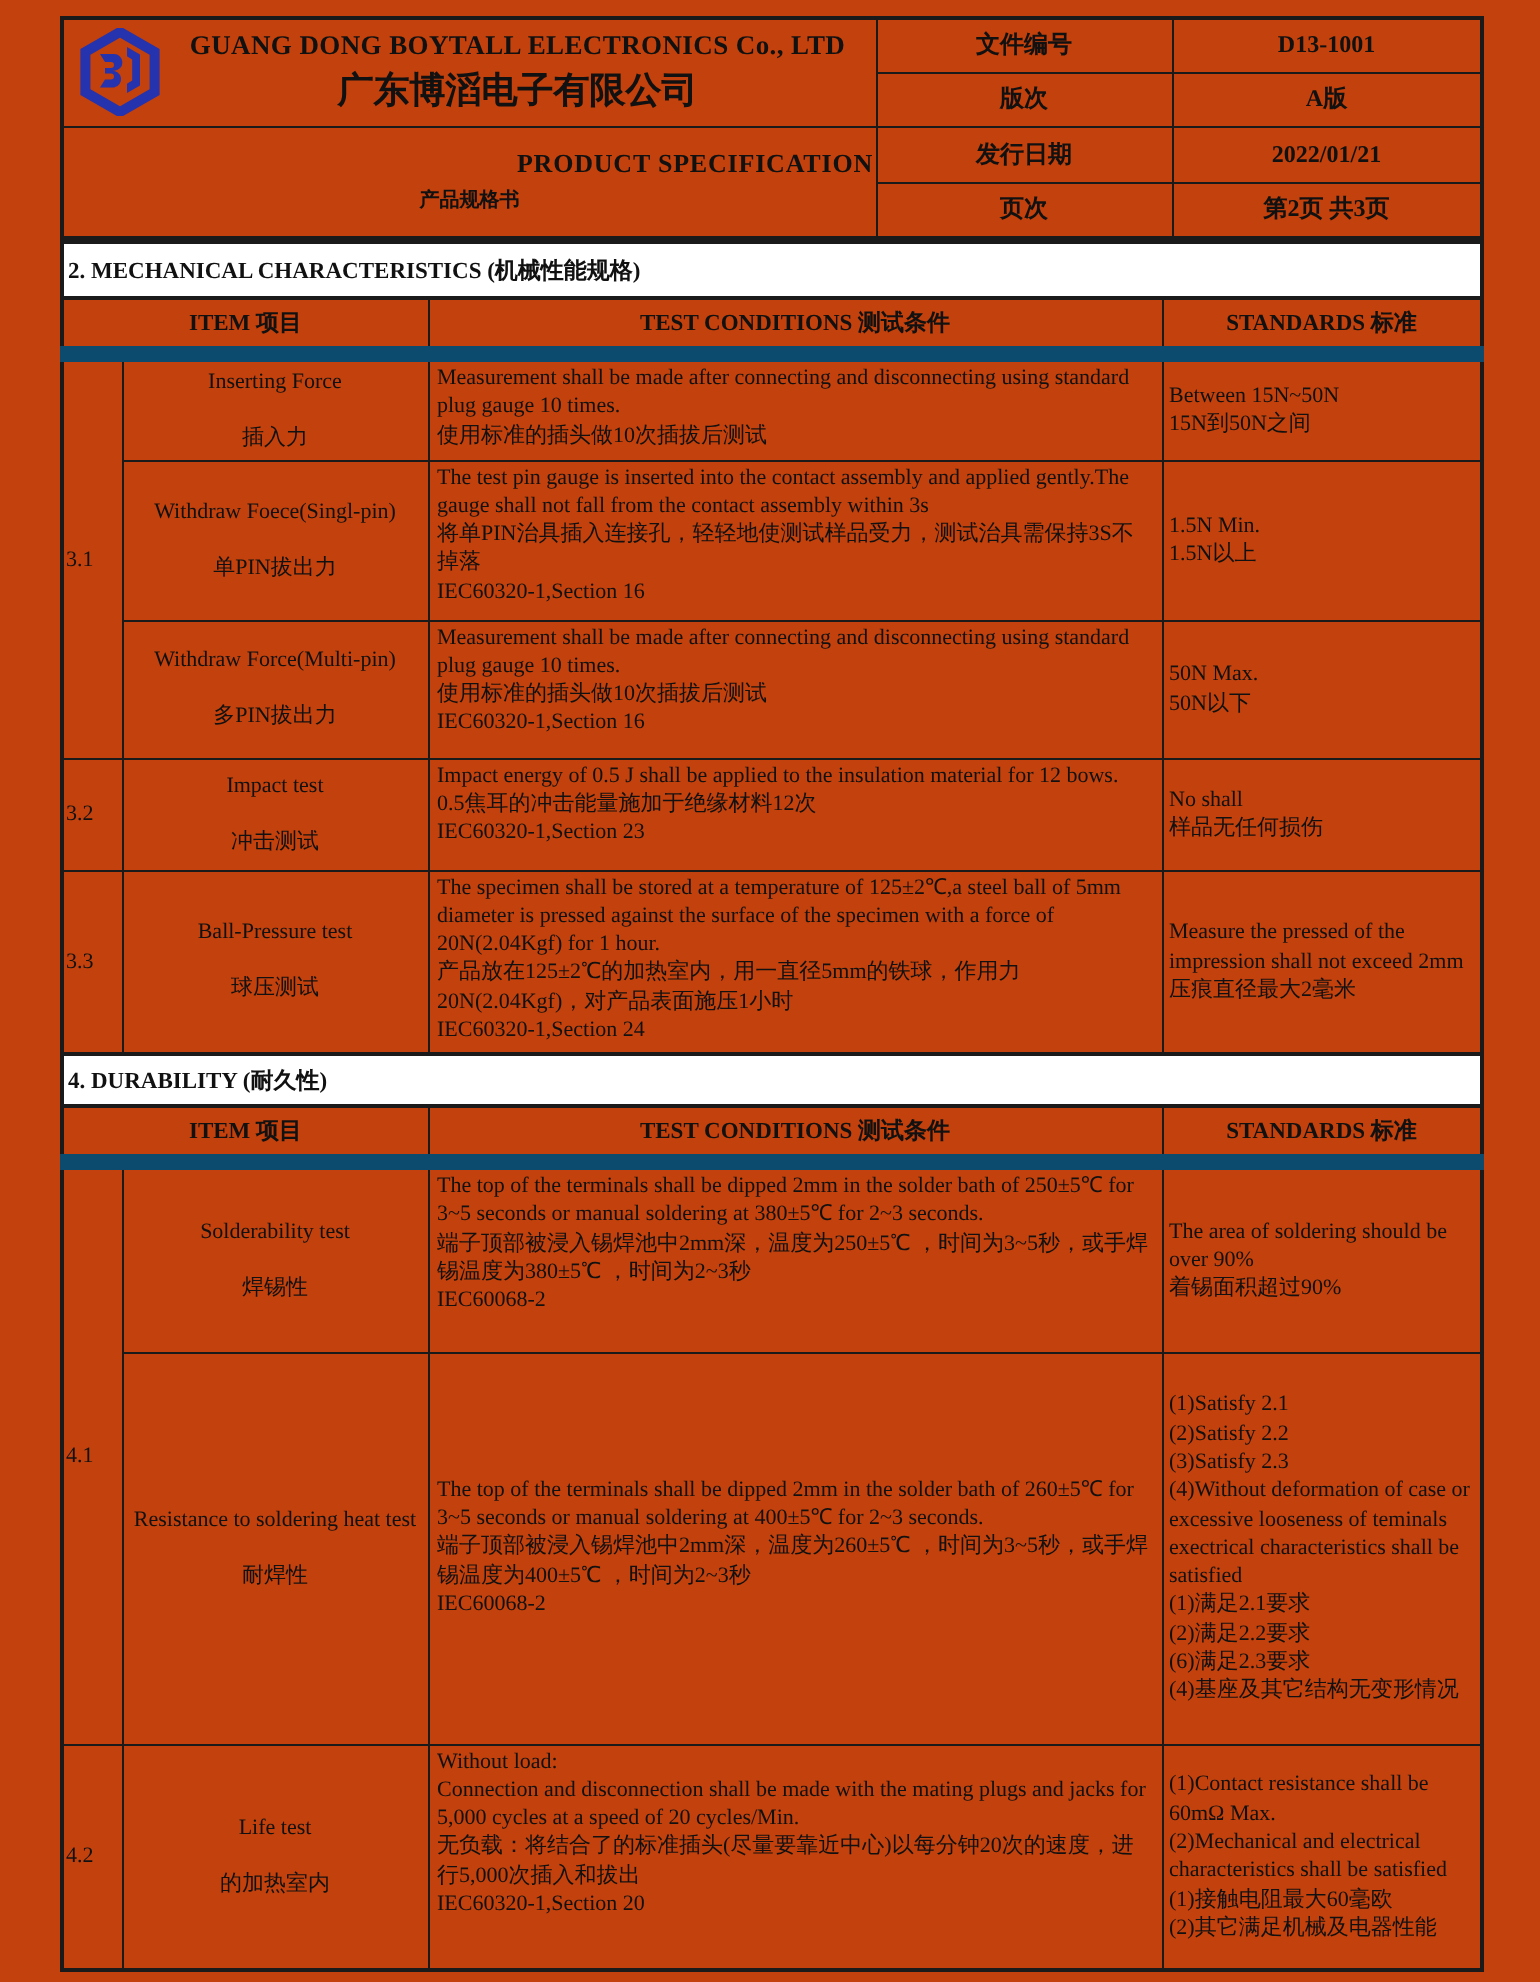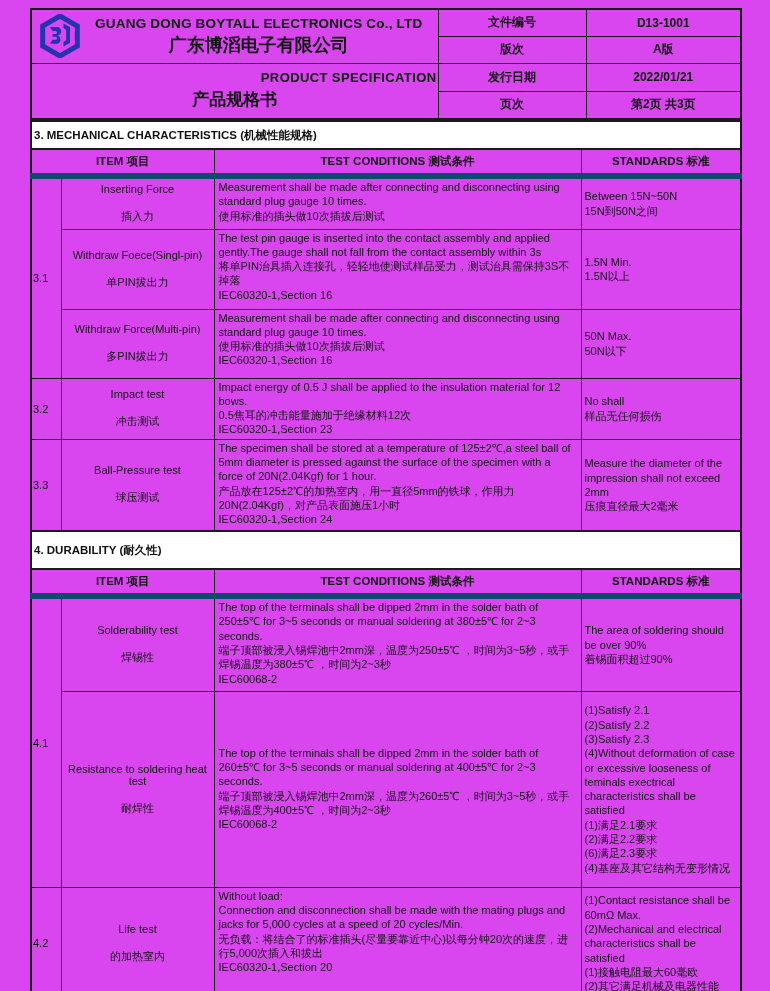--- a/index.html
+++ b/index.html
@@ -1,48 +1,48 @@
 <!DOCTYPE html>
 <html><head>
 <meta charset="utf-8">
 <style>
   html,body{margin:0;padding:0;background:#e8e8e8;}
   .page{
-    width:770px;height:991px;background:#d946ef;box-sizing:border-box;
+    width:770px;height:991px;background:#c2410c;box-sizing:border-box;
     padding:8px 30px 16px 30px;
-    font-family:Liberation Sans, sans-serif;
+    font-family:Liberation Serif, serif;
     color:#111;position:relative;
   }
   table{border-collapse:collapse;table-layout:fixed;width:710px;}
   td{border:1px solid #1a1a1a;box-sizing:border-box;overflow:hidden;}
 
   
   .hdr{border:2px solid #1a1a1a;}
   .hdr td{vertical-align:middle;}
   .company-cell{padding:2px 4px;}
   .company-wrap{display:flex;align-items:center;}
   .logo-box{flex:0 0 48px;display:flex;align-items:center;justify-content:center;}
   .company-text{flex:1;text-align:center;}
   .company-en{font-weight:bold;font-size:13.5px;letter-spacing:0.2px;}
   .company-cn{font-weight:bold;font-size:18px;margin-top:2px;}
   .doc-title-cell{text-align:center;}
   .doc-title-en{font-weight:bold;font-size:13px;letter-spacing:0.4px;text-align:right;}
-  .doc-title-cn{font-weight:bold;font-size:17px;margin-top:3px;}
+  .doc-title-cn{font-weight:bold;font-size:10px;margin-top:3px;}
   .flabel{text-align:center;font-weight:bold;font-size:12px;}
   .fvalue{text-align:center;font-weight:bold;font-size:12px;}
 
   
   .main{border:2px solid #1a1a1a;}
   .sec-title td{
     border-left:none;border-right:none;border-top:2px solid #1a1a1a;border-bottom:2px solid #1a1a1a;
     font-weight:bold;font-size:11.5px;padding:4px 2px;background:#fff;
   }
   .main .first-sec td{border-top:none;}
   .col-head td{
-    border-top:2px solid #1a1a1a;border-bottom:6px solid #0c4a6e;
+    border-top:2px solid #1a1a1a;border-bottom:8px solid #0c4a6e;
     text-align:center;font-weight:bold;font-size:11.5px;padding:4px 0;
   }
   .no-cell{vertical-align:middle;font-size:11px;}
   .item-cell{text-align:center;vertical-align:middle;font-size:11px;padding:2px 3px;}
   .item-cell .cn{margin-top:14px;}
   .cond-cell{vertical-align:top;font-size:11px;line-height:1.3;padding:1px 4px 2px 4px;}
   .cond-mid{vertical-align:middle;}
   .std-cell{vertical-align:middle;font-size:11px;line-height:1.3;padding:2px 3px;}
   .cond-cell div,.std-cell div{word-wrap:break-word;}
 
@@ -101,21 +101,21 @@
   <table class="main">
     <colgroup>
         <col style="width:30px">
         <col style="width:153px">
         <col style="width:367px">
         <col style="width:160px">
       </colgroup>
 
     <tbody>
         <tr class="sec-title first-sec" style="height:28px">
-      <td colspan="4">3. MECHANICAL CHARACTERISTICS  (机械性能规格)</td>
+      <td colspan="4">2. MECHANICAL CHARACTERISTICS  (机械性能规格)</td>
     </tr>
     <tr class="col-head" style="height:27px">
       <td colspan="2">ITEM 项目</td>
       <td>TEST CONDITIONS 测试条件</td>
       <td>STANDARDS 标准</td>
     </tr>
 
     <tr style="height:53px">
       <td class="no-cell" rowspan="3">3.1</td>
       <td class="item-cell">
@@ -186,26 +186,26 @@
       <td class="item-cell">
         <div>Ball-Pressure test</div>
         <div class="cn">球压测试</div>
       </td>
       <td class="cond-cell">
         <div>The specimen shall be stored at a temperature of 125±2℃,a steel ball of 5mm diameter is pressed against the surface of the specimen with a force of 20N(2.04Kgf) for 1 hour.</div>
         <div>产品放在125±2℃的加热室内，用一直径5mm的铁球，作用力20N(2.04Kgf)，对产品表面施压1小时</div>
         <div>IEC60320-1,Section 24</div>
       </td>
       <td class="std-cell">
-        <div>Measure the diameter of the impression shall not exceed 2mm</div>
+        <div>Measure the pressed of the impression shall not exceed 2mm</div>
         <div>压痕直径最大2毫米</div>
       </td>
     </tr>
 
-    <tr class="sec-title" style="height:38px">
+    <tr class="sec-title" style="height:26px">
       <td colspan="4">4. DURABILITY  (耐久性)</td>
     </tr>
     <tr class="col-head" style="height:26px">
       <td colspan="2">ITEM 项目</td>
       <td>TEST CONDITIONS 测试条件</td>
       <td>STANDARDS 标准</td>
     </tr>
 
     <tr style="height:95px">
       <td class="no-cell" rowspan="2">4.1</td>

